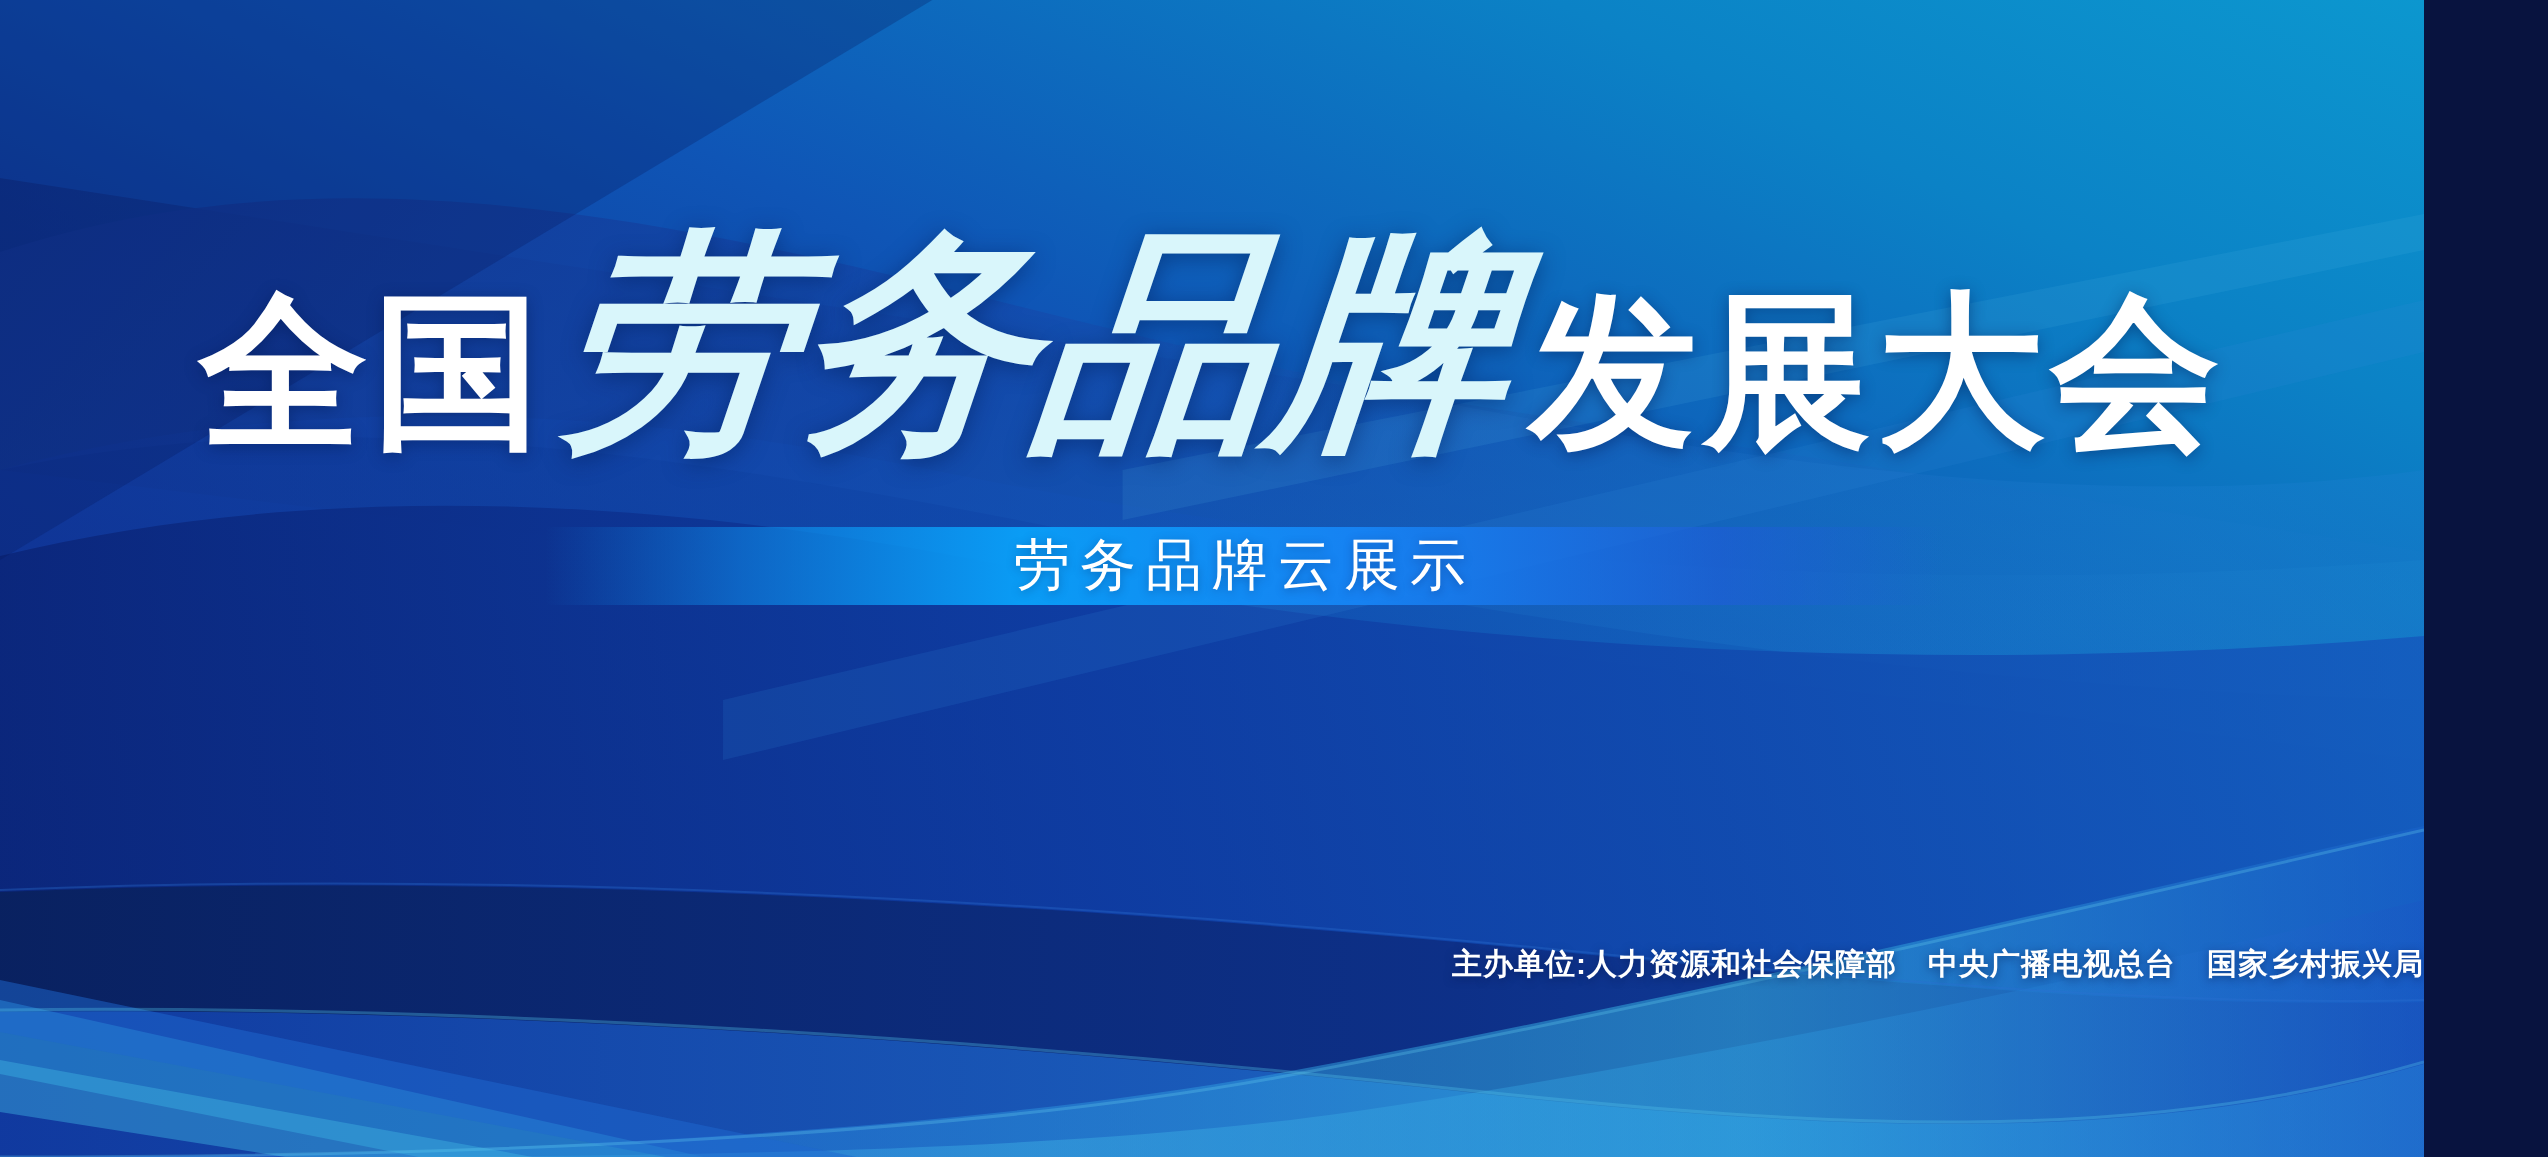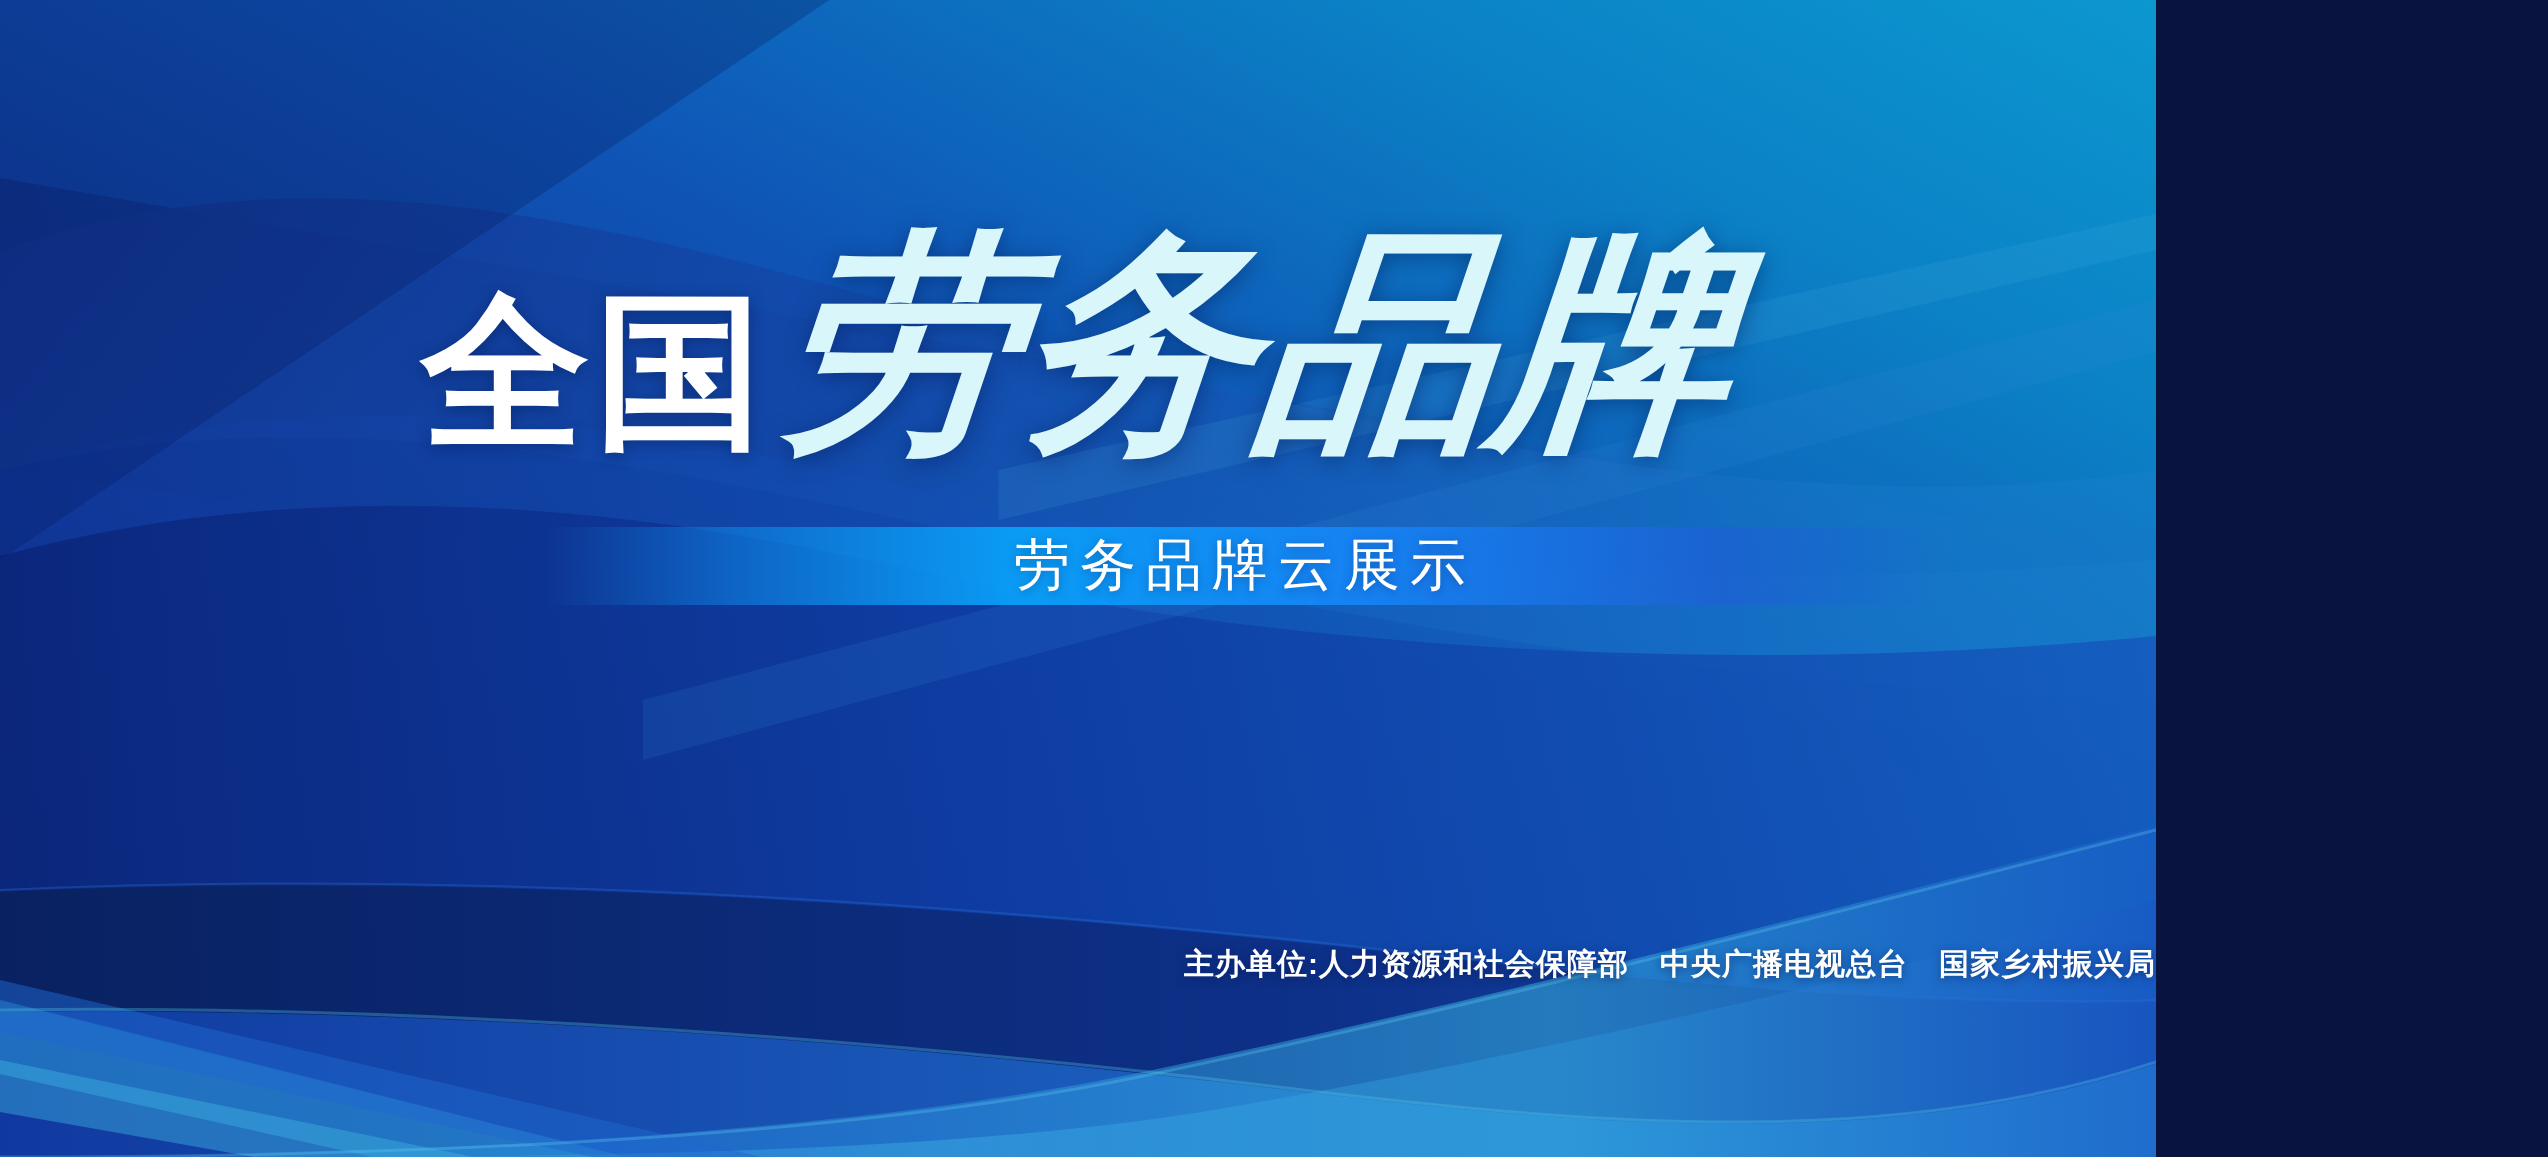--- a/index.html
+++ b/index.html
@@ -1,18 +1,18 @@
 <!DOCTYPE html>
 <html lang="zh"><head>
 <meta charset="utf-8">
 <style>
   html,body{margin:0;padding:0;background:#08133f;}
   #stage{
     position:relative;
-    width:2156px;height:1157px;
+    width:2424px;height:1157px;
     overflow:hidden;
     font-family:"Liberation Sans","DejaVu Sans",sans-serif;
     background:#0f2f86;
   }
   .layer{position:absolute;inset:0;}
   .layer svg{display:block;width:100%;height:100%;}
 
   
   #title-row{
     position:absolute;
@@ -195,20 +195,21 @@
       <path d="M2548,830 C 2180,910 1760,1004 1340,1078 C 980,1140 460,1157 0,1157" fill="none" stroke="#63cdee" stroke-opacity=".3" stroke-width="3"></path>
       <path d="M0,890 C 520,870 1080,898 1620,948 C 2000,984 2300,1006 2548,1000" fill="none" stroke="#2a6fd0" stroke-opacity=".35" stroke-width="2"></path>
 
       <path d="M0,0 L980,0 L0,560 Z" fill="#061a5c" opacity=".28"></path>
     </svg>
   </div>
 
   <div id="title-row">
     <span class="t-bold" id="title-left">全国</span>
     <span class="t-brush" id="title-brush">劳务品牌</span>
+    <span class="t-bold" id="title-right">发展大会</span>
   </div>
 
   <div id="subtitle-band">
     <div id="subtitle-text">劳务品牌云展示</div>
   </div>
 
   <div id="footer">主办单位:人力资源和社会保障部　中央广播电视总台　国家乡村振兴局</div>
 
 </div>
 

